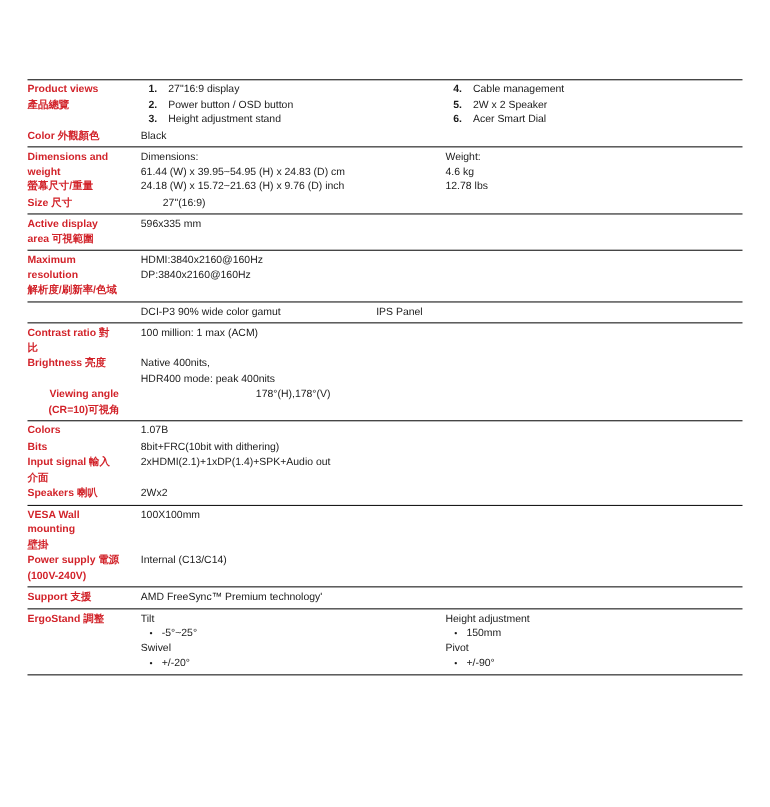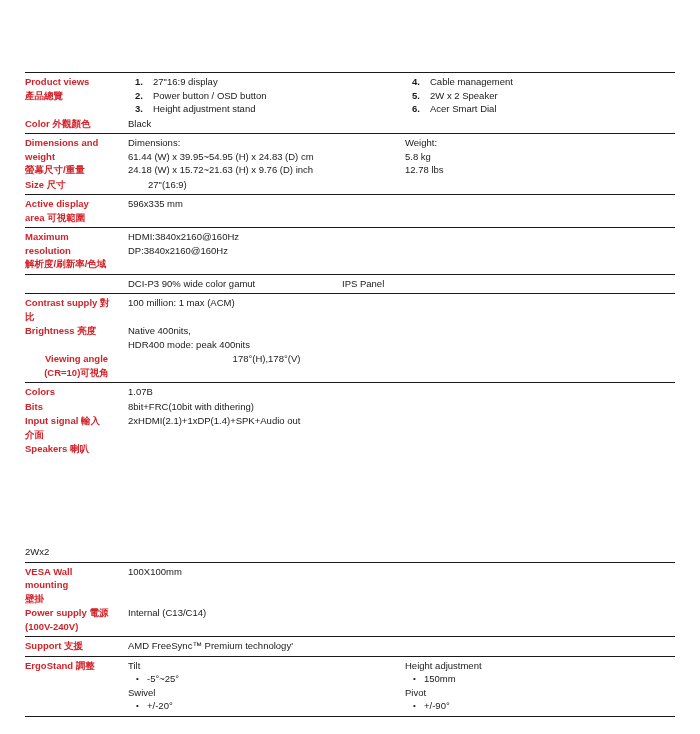--- a/index.html
+++ b/index.html
@@ -25,21 +25,21 @@
   .section {
     border-top: 1.2px solid #1a1a1a;
     padding: 2px 0 3px 0;
   }
   .row { display: flex; }
   .row + .row { margin-top: 1px; }
   
   .row-size { margin-top: 4px; gap: 20px; }
   .row-brightness { margin-top: 9px; }
   .row-viewing-angle { margin-top: 0; text-align: center; }
-  .row-speakers { margin-top: 3px; flex-direction: column; }
+  .row-speakers { margin-top: 3px; }
 
   .cell-label {
     flex: 0 0 103px;
     width: 103px;
   }
   .content {
     flex: 1 1 auto;
     position: relative;
   }
   .main { width: 277px; }
@@ -138,21 +138,21 @@
           <div class="line label-line">螢幕尺寸/重量</div>
         </div>
         <div class="content">
           <div class="main">
             <div class="line ">Dimensions:</div>
             <div class="line ">61.44 (W) x 39.95~54.95 (H) x 24.83 (D) cm</div>
             <div class="line ">24.18 (W) x 15.72~21.63 (H) x 9.76 (D) inch</div>
           </div>
           <div class="rightcol">
             <div class="line ">Weight:</div>
-            <div class="line ">5.8 kg</div>
+            <div class="line ">4.6 kg</div>
             <div class="line ">12.78 lbs</div>
           </div>
         </div>
       </div>
       <div class="row row-size">
         <div class="cell-label">
           <div class="line label-line">Size 尺寸</div>
         </div>
         <div class="content">
           <div class="main">
@@ -198,21 +198,21 @@
           </div>
           <div class="midcol">
             <div class="line ">IPS Panel</div>
           </div>
         </div>
       </div>
     </div>
     <div class="section">
       <div class="row row-contrast-ratio">
         <div class="cell-label">
-          <div class="line label-line">Contrast supply 對</div>
+          <div class="line label-line">Contrast ratio 對</div>
           <div class="line label-line">比</div>
         </div>
         <div class="content">
           <div class="main">
             <div class="line ">100 million: 1 max (ACM)</div>
           </div>
         </div>
       </div>
       <div class="row row-brightness">
         <div class="cell-label">

